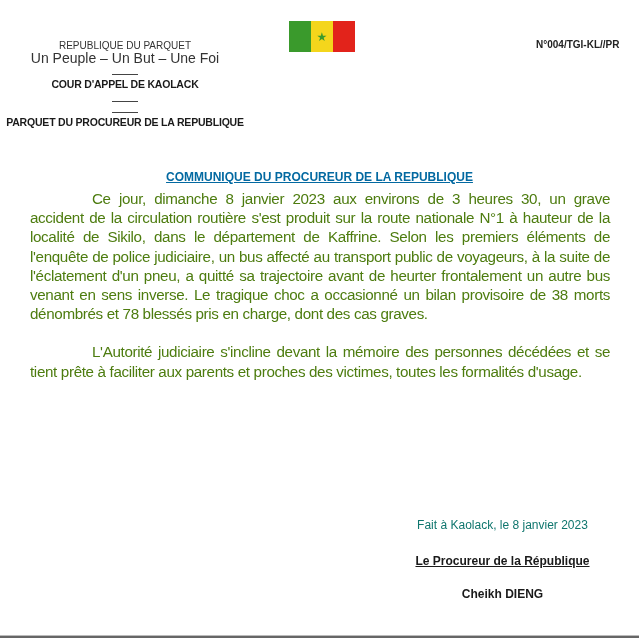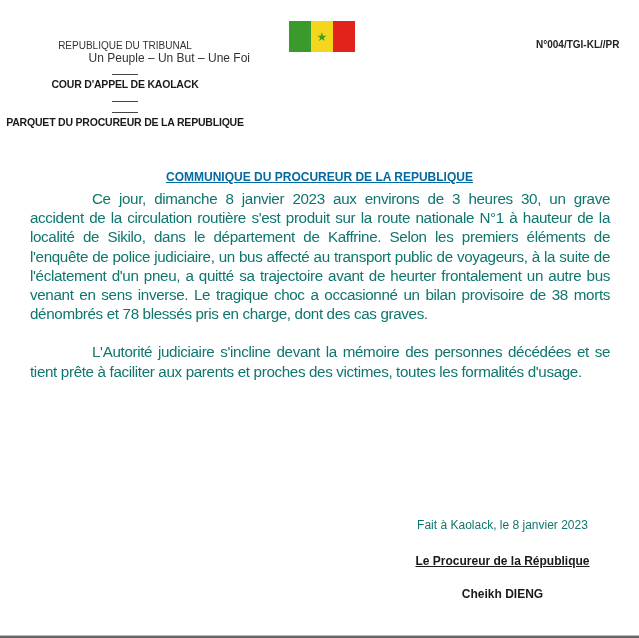--- a/index.html
+++ b/index.html
@@ -1,43 +1,43 @@
 <!DOCTYPE html>
 <html><head>
 <meta charset="utf-8">
 <style>
   html, body { margin:0; padding:0; }
   body { width:639px; height:638px; background:#fff; position:relative; overflow:hidden;
          font-family:"Liberation Sans", sans-serif; color:#1a1a1a; }
   .hdr-left { position:absolute; left:0; top:40px; width:250px; text-align:center; }
   .rep { font-size:10px; line-height:12px; color:#333; }
-  .motto { font-size:12px; line-height:12px; color:#333;text-align:right; }
+  .motto { font-size:14px; line-height:12px; color:#333; }
   .sep { width:26px; height:1px; background:#444; margin:10px auto 3px; }
   .org { font-size:10.5px; font-weight:bold; line-height:13px; letter-spacing:-0.2px; white-space:nowrap; }
   .flag { position:absolute; left:289px; top:21px; width:66px; height:31px; display:flex; }
   .flag .g { flex:1; background:#3a9a2c; }
   .flag .y { flex:1; background:#f4d61c; display:flex; align-items:center; justify-content:center; color:#3a9a2c; font-size:12px; }
   .flag .r { flex:1; background:#e2231b; }
   .ref { position:absolute; left:536px; top:39px; font-size:10px; font-weight:bold; color:#222; }
   .title { position:absolute; left:0; width:639px; top:170px; text-align:center; font-size:12px;
            font-weight:bold; text-decoration:underline; color:#0369a1; }
   .body { position:absolute; left:30px; width:580px; top:189px; font-size:15.2px; line-height:19.2px;
-          text-align:justify; letter-spacing:-0.35px; color:#0f766e; }
+          text-align:justify; letter-spacing:-0.35px; color:#4d7c0f; }
   .body p { margin:0 0 19px 0; text-indent:62px; }
   .sig { position:absolute; left:405px; width:195px; text-align:center; }
   .made { top:518px; font-size:12px; color:#0f766e; }
   .proc { top:554px; font-size:12px; font-weight:bold; text-decoration:underline; }
   .name { top:587px; font-size:12px; font-weight:bold; }
   .bottom-line { position:absolute; left:0; right:0; top:635px; height:3px; background:#666; border-top:1px solid #bbb; }
 </style>
 </head>
 <body>
 
 <div class="hdr-left">
-  <div class="rep">REPUBLIQUE DU TRIBUNAL</div>
+  <div class="rep">REPUBLIQUE DU PARQUET</div>
   <div class="motto">Un Peuple – Un But – Une Foi</div>
   <div class="sep"></div>
   <div class="org">COUR D'APPEL DE KAOLACK</div>
   <div class="sep"></div>
   <div class="sep"></div>
   <div class="org">PARQUET DU PROCUREUR DE LA REPUBLIQUE</div>
 </div>
 
 <div class="flag">
   <div class="g"></div>

